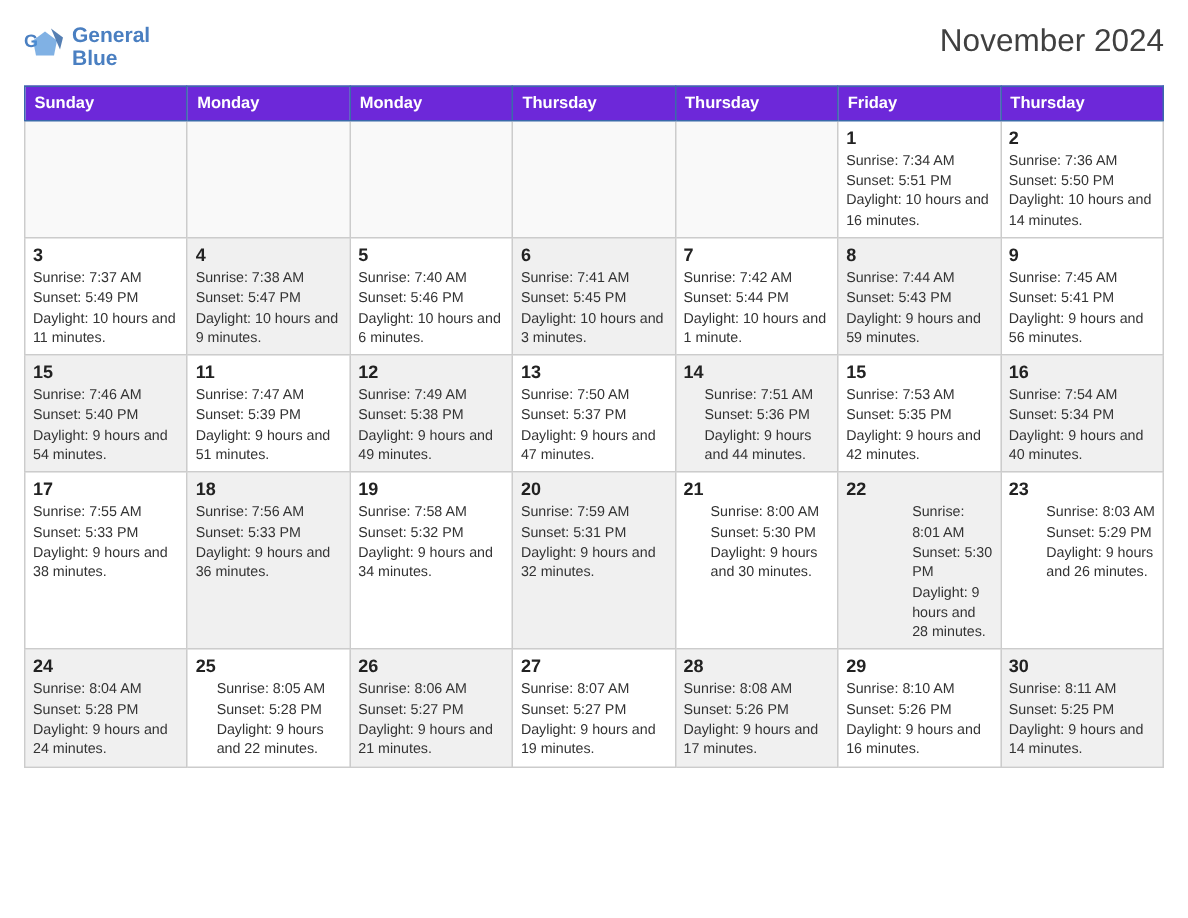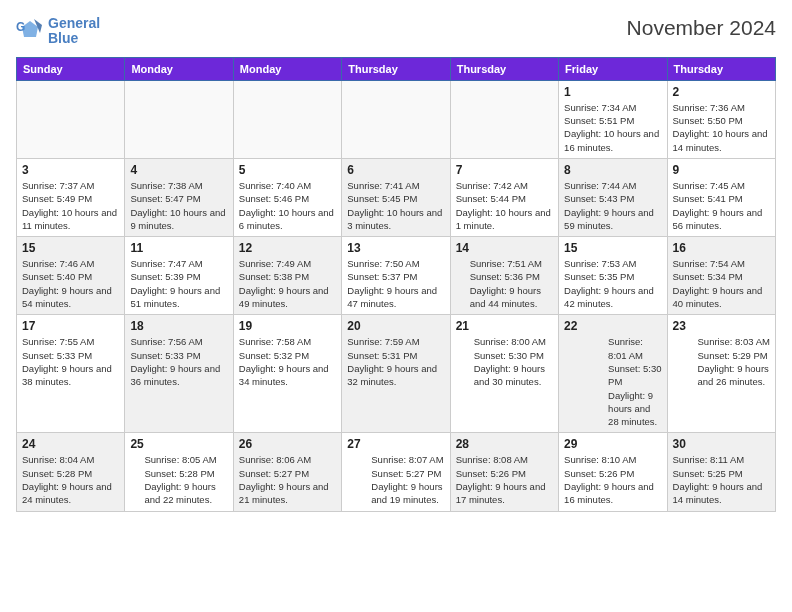--- a/index.html
+++ b/index.html
@@ -284,21 +284,21 @@
 Daylight: 9 hours and 22 minutes.</div>
           </td>
           <td class="shaded">
             <span class="day-num">26</span>
             <div class="day-info" style="white-space: pre-line;">Sunrise: 8:06 AM
 Sunset: 5:27 PM
 Daylight: 9 hours and 21 minutes.</div>
           </td>
           <td>
             <span class="day-num">27</span>
-            <div class="day-info" style="white-space: pre-line; margin-left: 24px;">Sunrise: 8:07 AM
+            <div class="day-info" style="white-space: pre-line;">Sunrise: 8:07 AM
 Sunset: 5:27 PM
 Daylight: 9 hours and 19 minutes.</div>
           </td>
           <td class="shaded">
             <span class="day-num">28</span>
             <div class="day-info" style="white-space: pre-line;">Sunrise: 8:08 AM
 Sunset: 5:26 PM
 Daylight: 9 hours and 17 minutes.</div>
           </td>
           <td>

